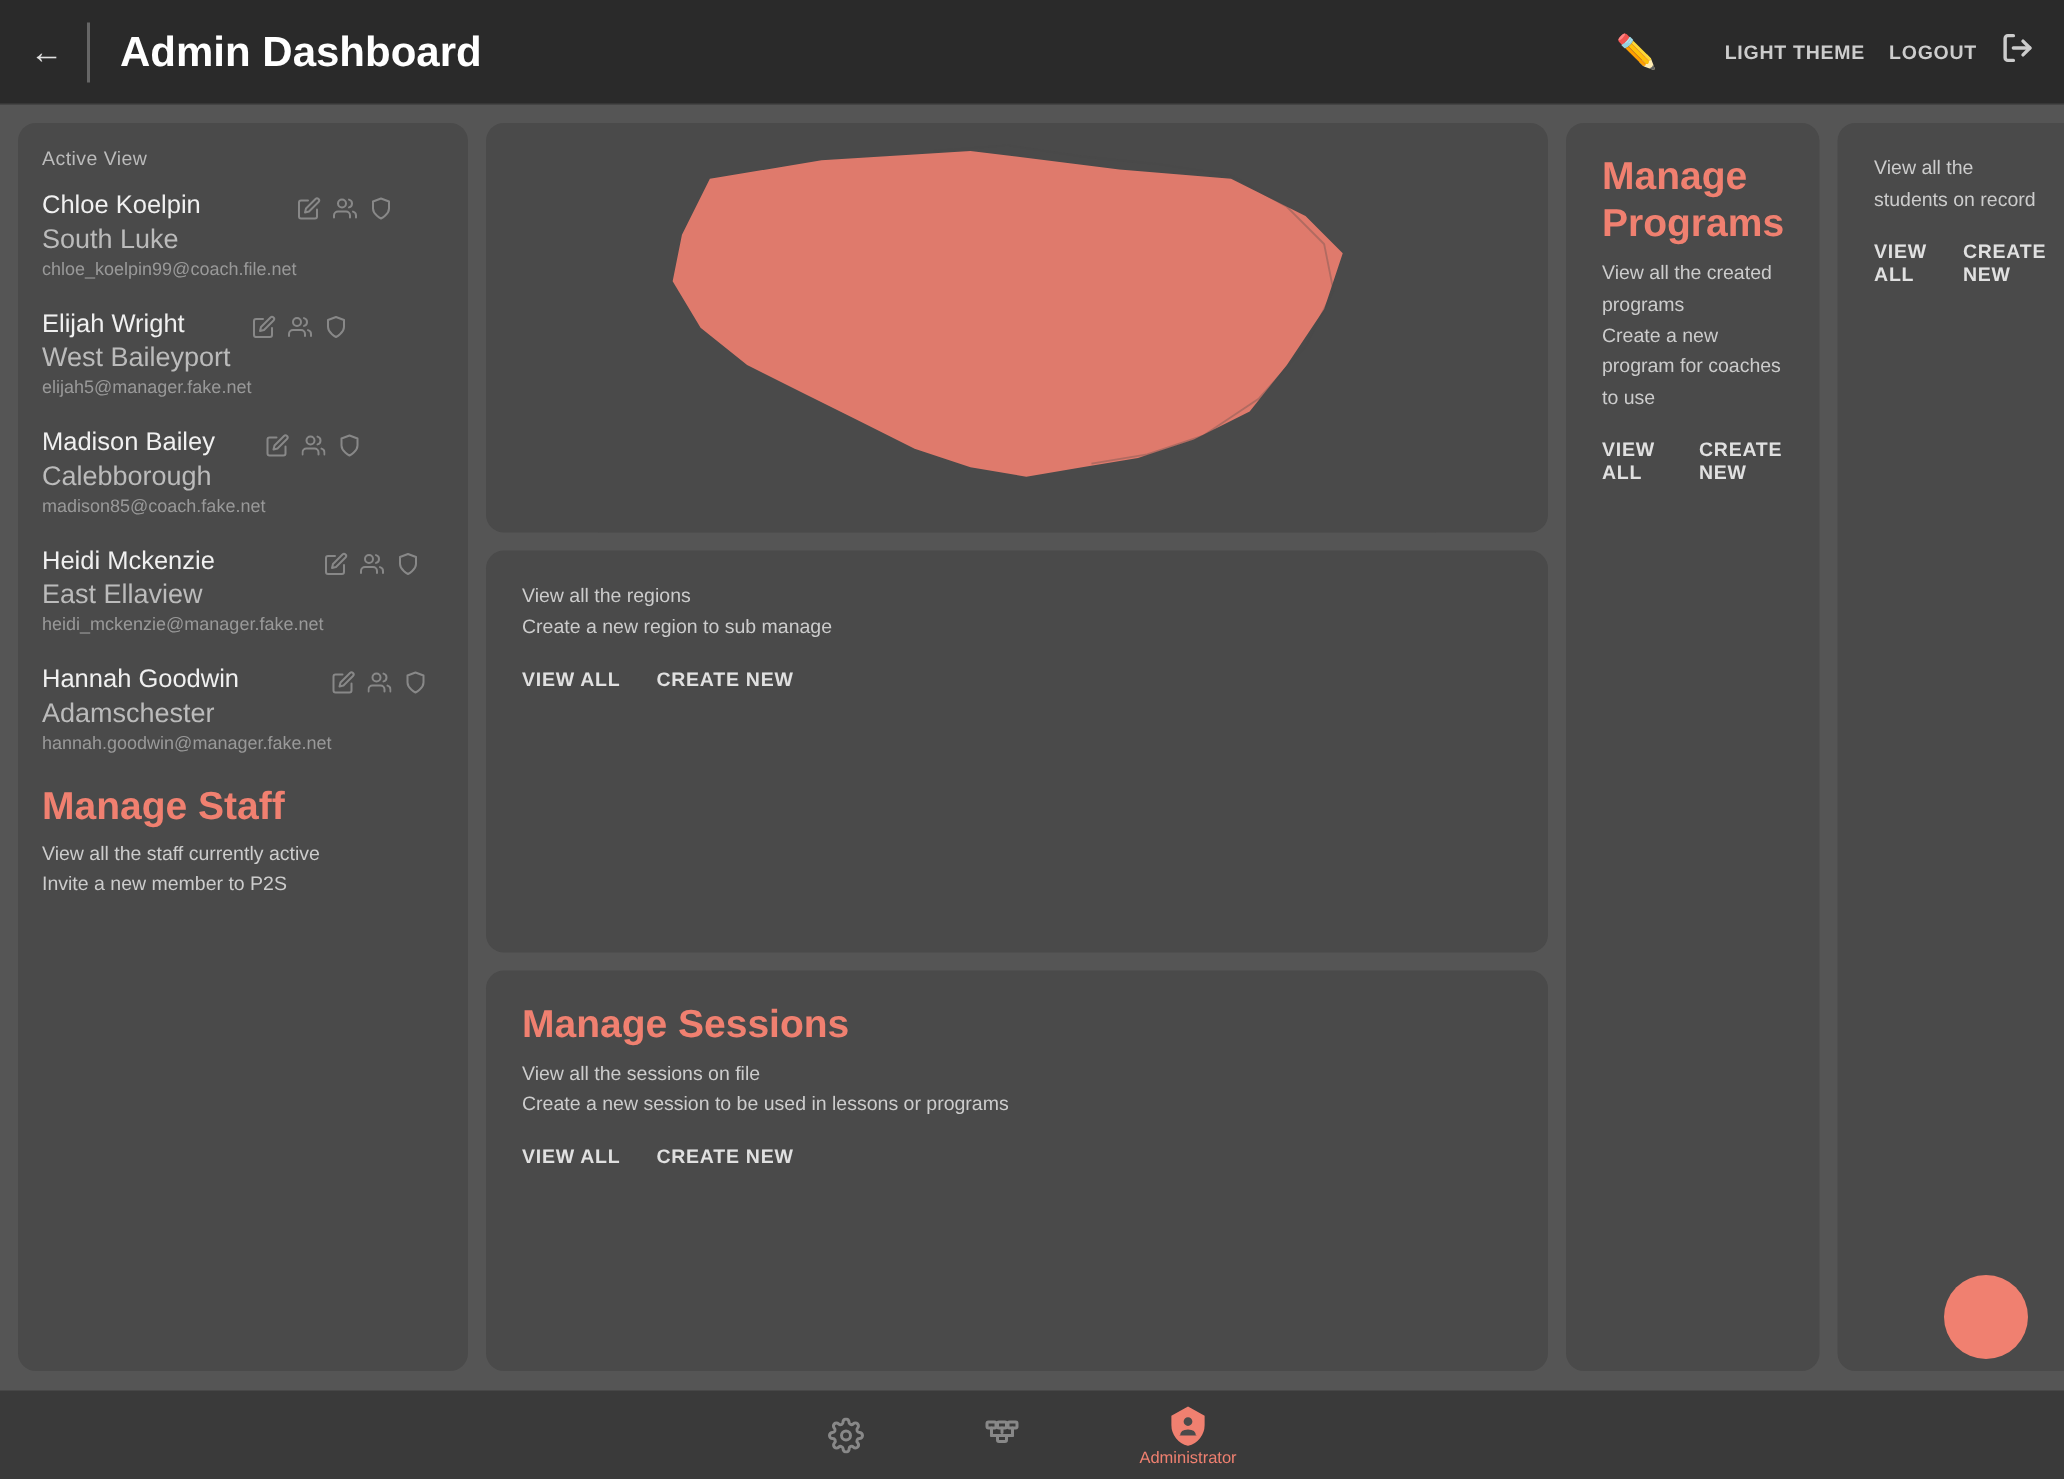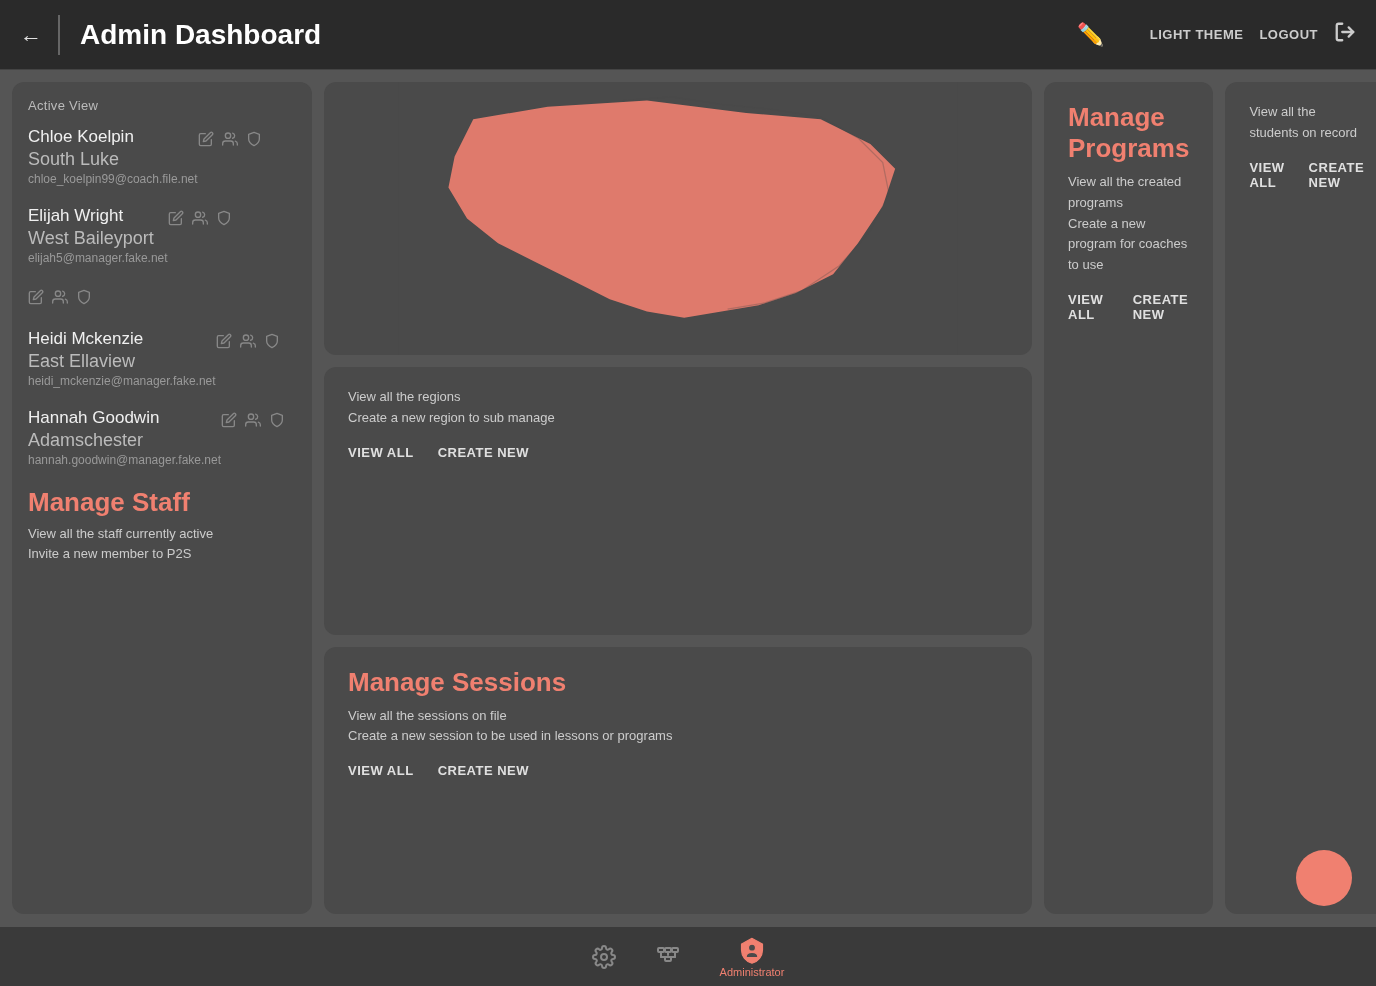--- a/index.html
+++ b/index.html
@@ -205,21 +205,21 @@
       gap: 12px;
     }
 
     
     .bottom-nav {
       background: #3a3a3a;
       height: 60px;
       display: flex;
       align-items: center;
       justify-content: center;
-      gap: 40px;
+      gap: 80px;
       border-top: 1px solid #555;
     }
     .nav-item {
       display: flex;
       flex-direction: column;
       align-items: center;
       cursor: pointer;
       gap: 2px;
     }
     .nav-label {
@@ -322,20 +322,25 @@
             <svg width="16" height="16" viewBox="0 0 24 24" fill="none" stroke="#888" stroke-width="2" stroke-linecap="round" stroke-linejoin="round">
                 <path d="M12 22s8-4 8-10V5l-8-3-8 3v7c0 6 8 10 8 10z"></path>
               </svg>
           </span>
         </div>
       </div>
     </div>
 
     <div class="user-item">
       <div class="user-row">
+        <div class="user-info">
+          <div class="user-name">Madison Bailey</div>
+          <div class="user-location">Calebborough</div>
+          <div class="user-email">madison85@coach.fake.net</div>
+        </div>
         <div class="user-icons">
           <span class="user-icon">
             <svg width="16" height="16" viewBox="0 0 24 24" fill="none" stroke="#888" stroke-width="2" stroke-linecap="round" stroke-linejoin="round">
                 <path d="M11 4H4a2 2 0 0 0-2 2v14a2 2 0 0 0 2 2h14a2 2 0 0 0 2-2v-7"></path>
                 <path d="M18.5 2.5a2.121 2.121 0 0 1 3 3L12 15l-4 1 1-4 9.5-9.5z"></path>
               </svg>
           </span>
           <span class="user-icon">
             <svg width="16" height="16" viewBox="0 0 24 24" fill="none" stroke="#888" stroke-width="2" stroke-linecap="round" stroke-linejoin="round">
                 <path d="M17 21v-2a4 4 0 0 0-4-4H5a4 4 0 0 0-4 4v2"></path>

